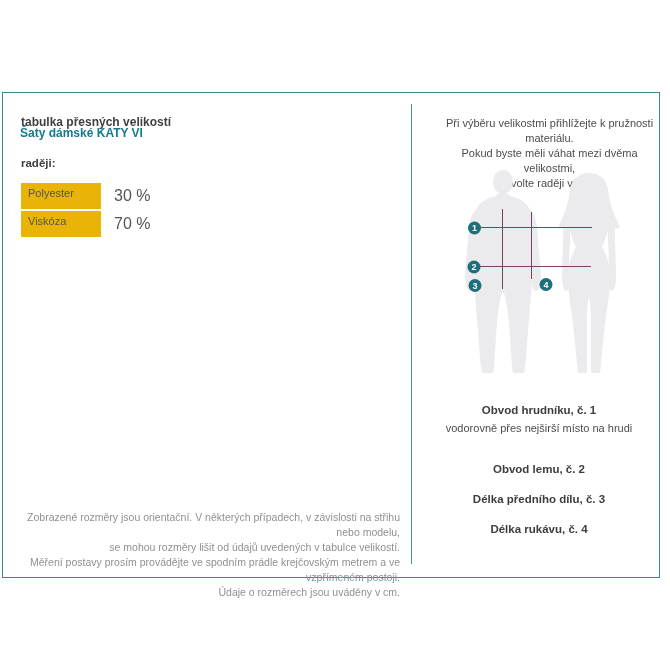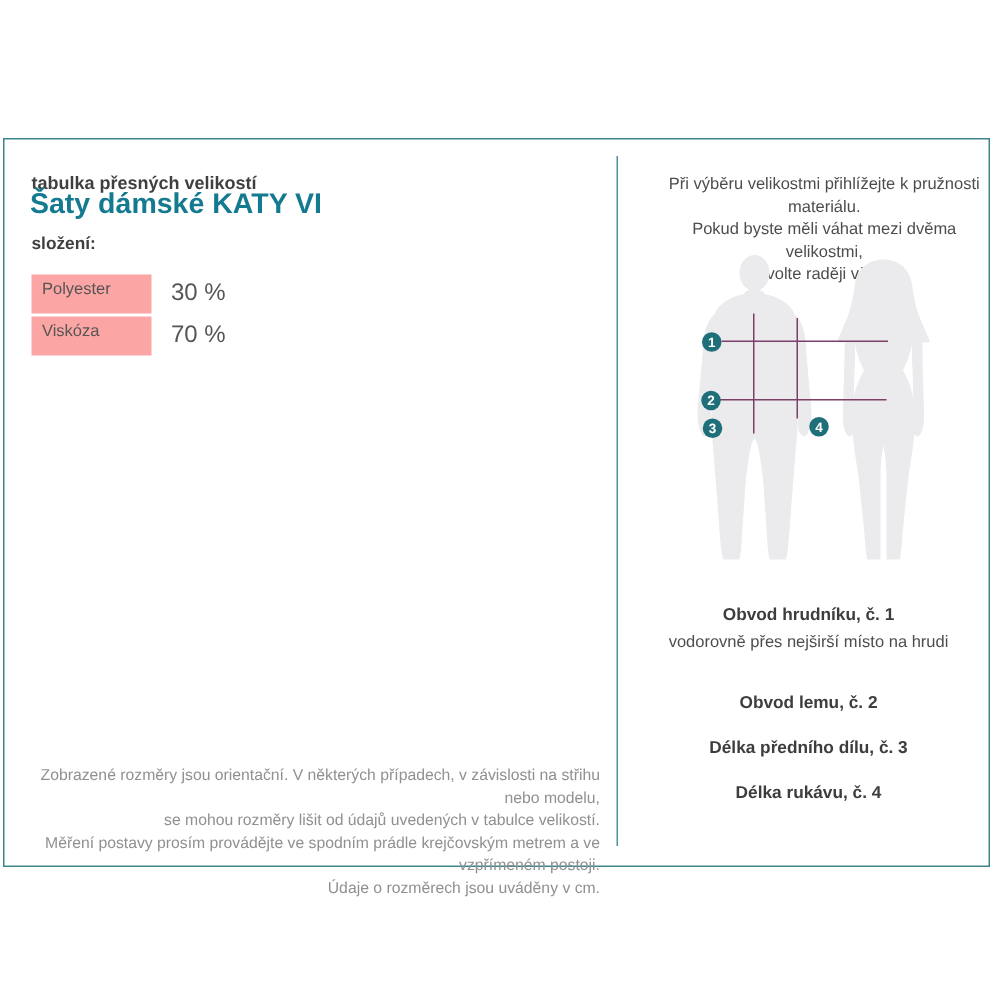--- a/index.html
+++ b/index.html
@@ -23,30 +23,30 @@
     background: #4f929b;
   }
 
   
   .subtitle {
     position: absolute; left: 18px; top: 22px;
     font-size: 12px; font-weight: bold; color: #3f3f3f;
   }
   .title {
     position: absolute; left: 17px; top: 33px;
-    font-size: 19px; font-weight: bold; color: #147a90;
+    font-size: 12px; font-weight: bold; color: #147a90;
   }
   .comp-label {
     position: absolute; left: 18px; top: 64px;
     font-size: 11.5px; font-weight: bold; color: #3f3f3f;
   }
   .comp-table { position: absolute; left: 18px; top: 90px; width: 200px; }
   .comp-row { display: flex; align-items: stretch; margin-bottom: 2px; }
   .comp-cell-material {
-    width: 80px; background: #fca5a5; color: #555555;
+    width: 80px; background: #eab308; color: #555555;
     font-size: 11px; padding: 4px 0 4px 7px;
   }
   .comp-cell-value {
     font-size: 16px; color: #555555; padding: 4px 0 4px 13px;
   }
   .disclaimer {
     position: absolute; left: 17px; top: 417px;
     font-size: 10.5px; color: #909090; line-height: 15px;
     width: 380px;
     text-align: right;
@@ -75,21 +75,21 @@
 </style>
 </head>
 <body>
 
 <div class="stage">
   <div class="panel">
     <div class="divider"></div>
 
     <div class="subtitle">tabulka přesných velikostí</div>
     <div class="title">Šaty dámské KATY VI</div>
-    <div class="comp-label">složení:</div>
+    <div class="comp-label">raději:</div>
 
     <div class="comp-table">
       <div class="comp-row">
         <div class="comp-cell-material">Polyester</div>
         <div class="comp-cell-value">30 %</div>
       </div>
       <div class="comp-row">
         <div class="comp-cell-material">Viskóza</div>
         <div class="comp-cell-value">70 %</div>
       </div>

